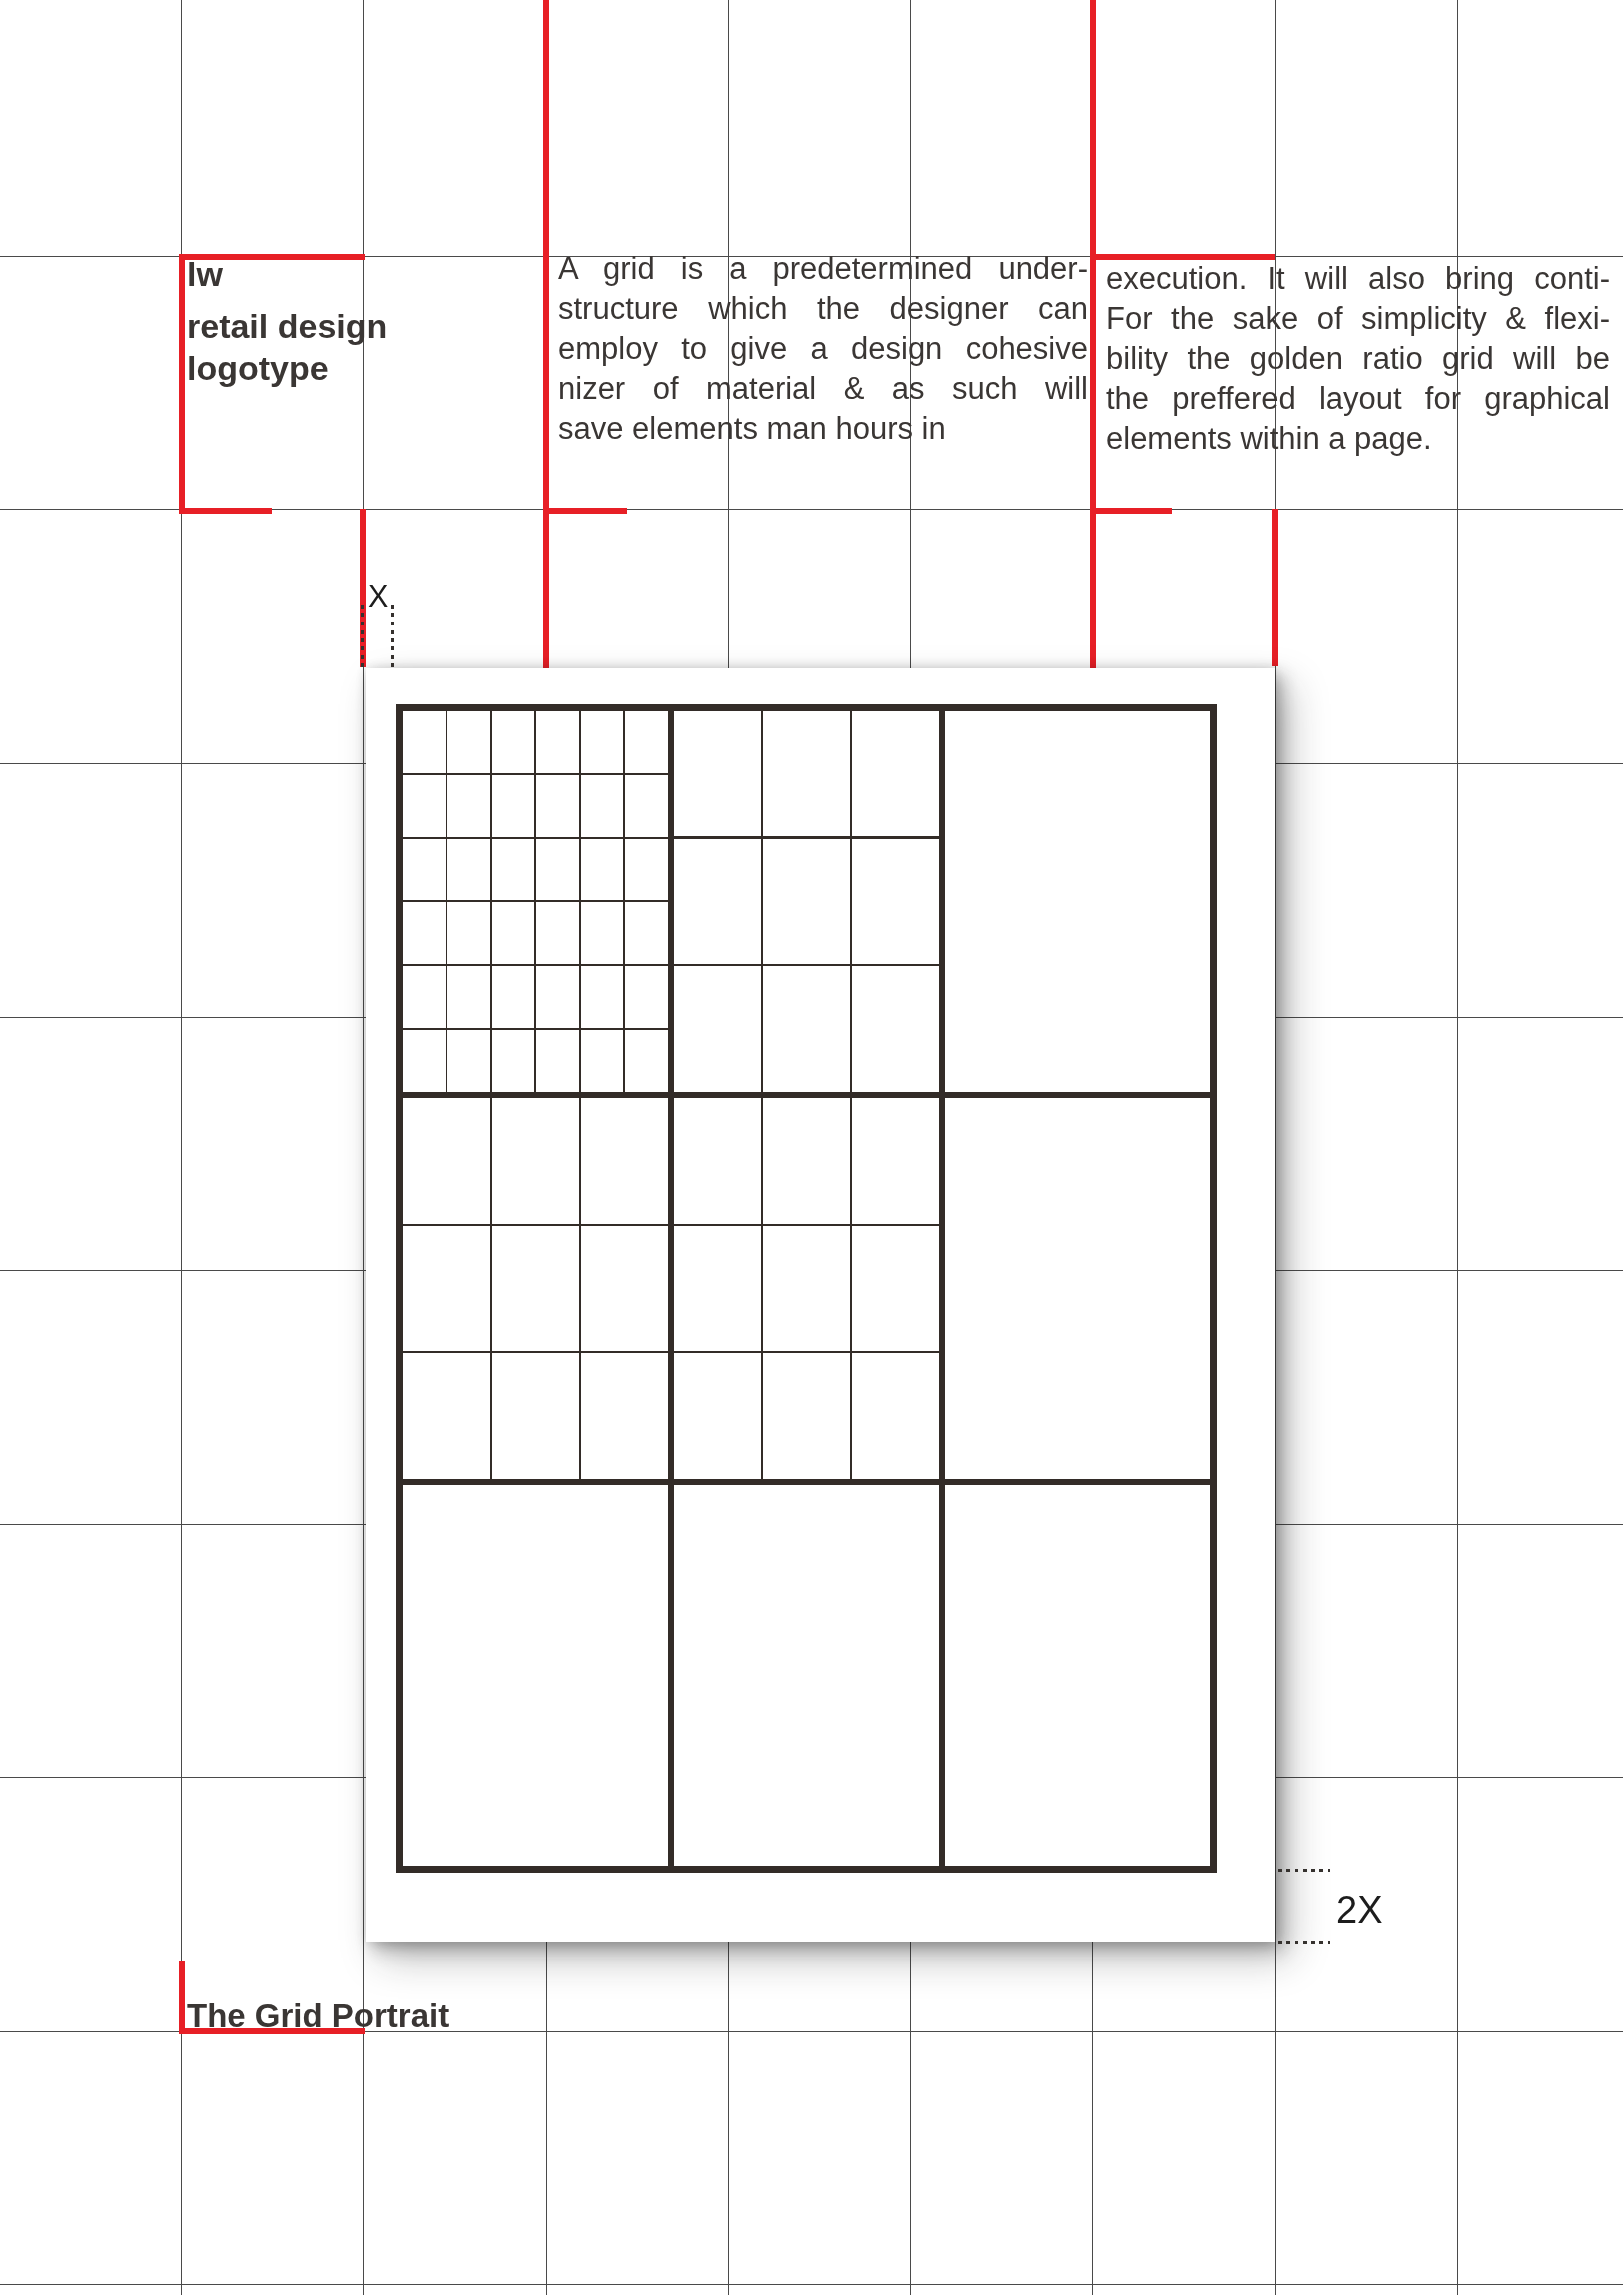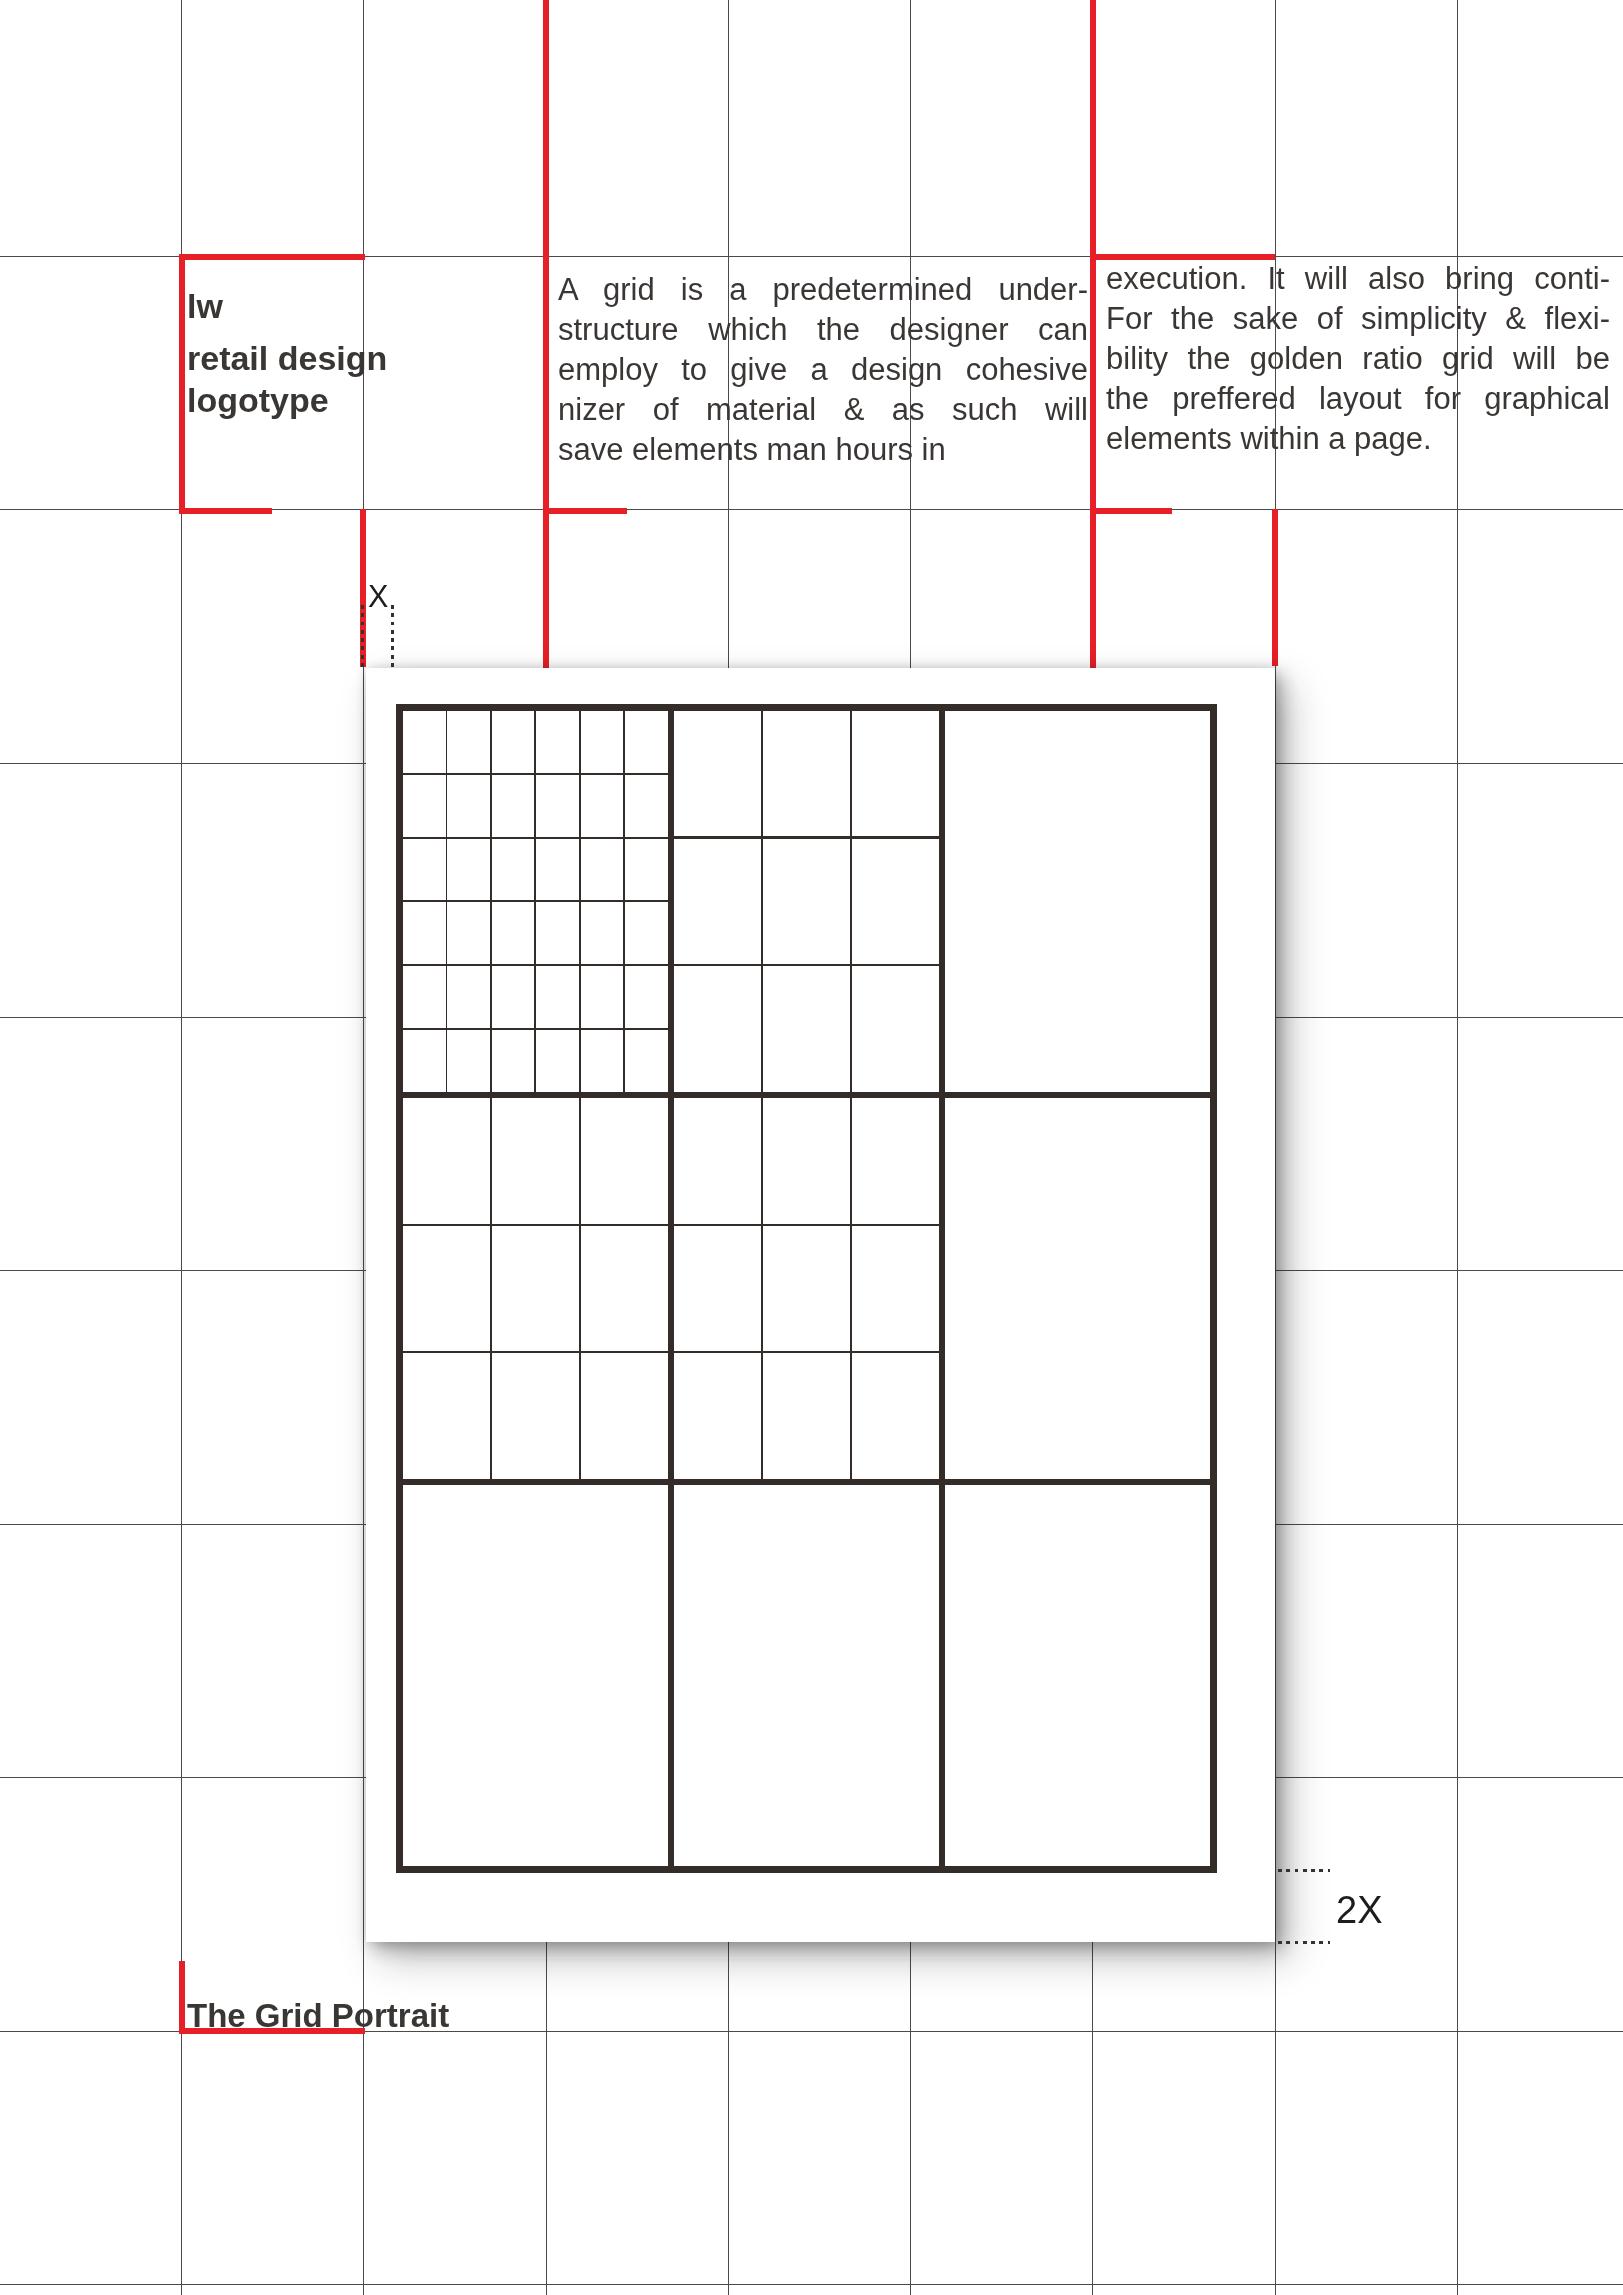--- a/index.html
+++ b/index.html
@@ -37,23 +37,23 @@
     background:repeating-linear-gradient(180deg,#35312e 0 3.7px,transparent 3.7px 8.3px);}
   .doth{position:absolute;height:2.8px;z-index:7;
     background:repeating-linear-gradient(90deg,#35312e 0 3.7px,transparent 3.7px 8.3px);}
   .xd1{left:361px;top:605px;height:62px;}
   .xd2{left:391px;top:605px;height:62px;}
   .txd1{left:1278px;top:1869px;width:52px;}
   .txd2{left:1278px;top:1941px;width:52px;}
   
   .logo{position:absolute;left:187px;top:253px;z-index:3;
     font-weight:700;font-size:34px;line-height:42px;color:var(--text);letter-spacing:0;}
-  .logo .l1{margin-bottom:10.2px;margin-top:32px;}
+  .logo .l1{margin-bottom:10.2px;}
   .textcol{position:absolute;z-index:3;font-size:31px;line-height:40px;color:var(--text);}
-  .col1{left:558px;top:270px;width:530px;}
+  .col1{left:558px;top:249px;width:530px;}
   .col2{left:1106px;top:259px;width:504px;}
   .jline{text-align:justify;text-align-last:justify;white-space:normal;}
   .jline.last{text-align-last:left;}
   .xlabel{position:absolute;left:368px;top:579px;z-index:7;
     font-size:30.5px;font-weight:400;color:#1d1d1d;}
   .twoxlabel{position:absolute;left:1336px;top:1889px;z-index:7;
     font-size:38px;font-weight:400;color:#1d1d1d;}
   .pagetitle{position:absolute;left:187px;top:1997px;z-index:3;
     font-size:33px;font-weight:700;color:var(--text);}
   

